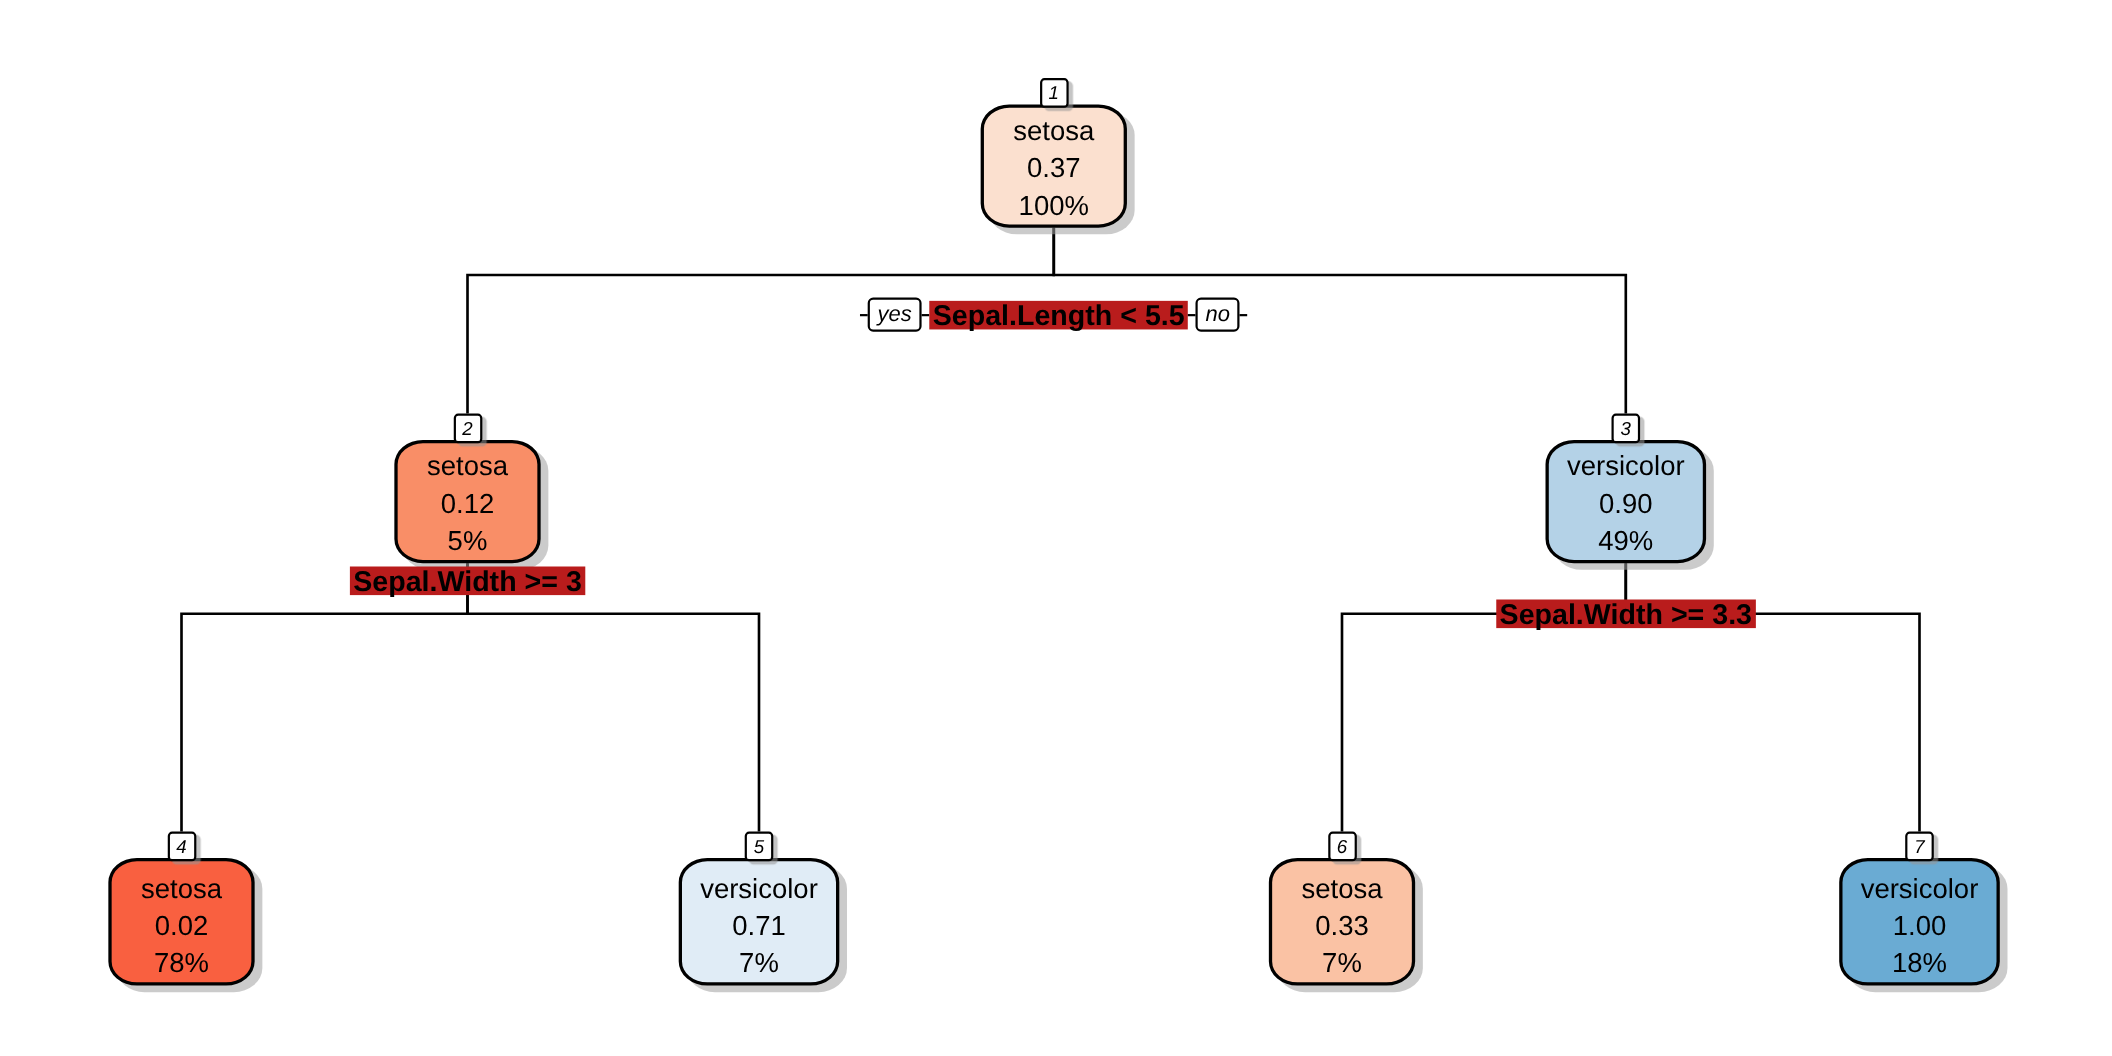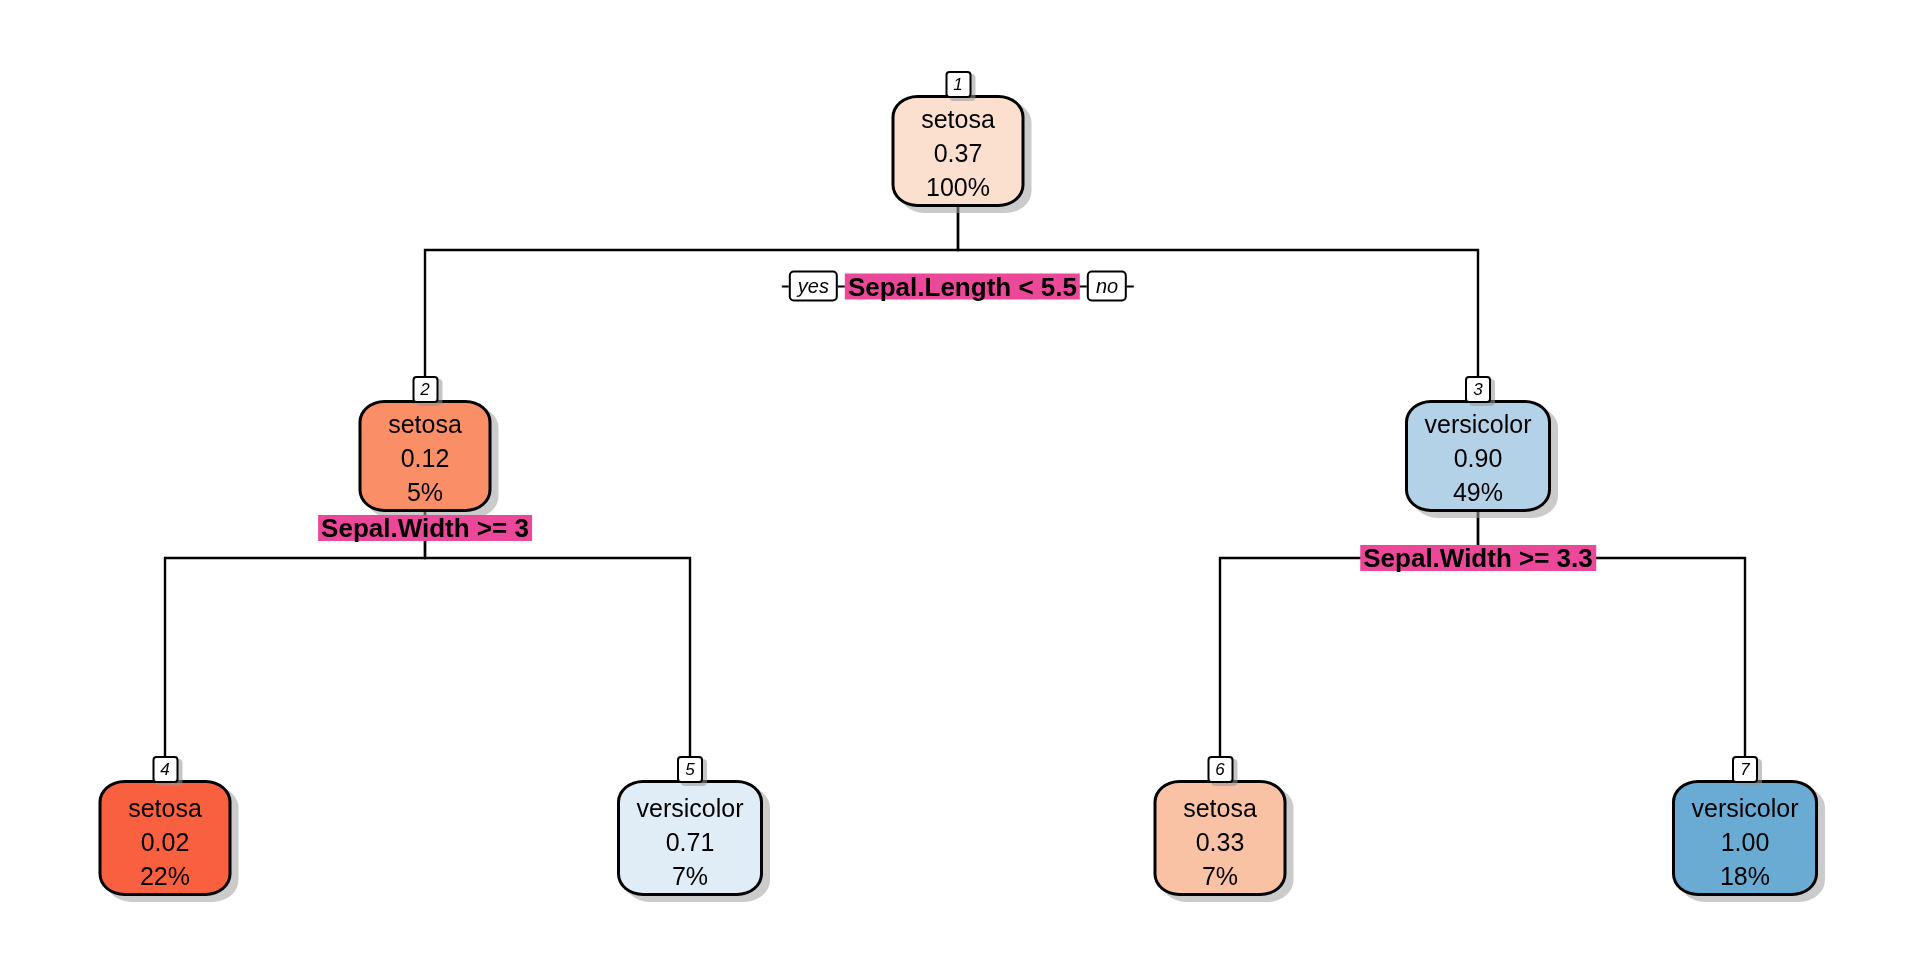--- a/index.html
+++ b/index.html
@@ -88,21 +88,21 @@
     display: flex;
     align-items: center;
     z-index: 4;
     background: transparent;
   }
   .split-text {
     font-size: 26px;
     font-weight: bold;
     color: #000000;
     white-space: nowrap;
-    background: #ec4899;
+    background: #b91c1c;
     padding: 0 3px;
     line-height: 1;
   }
   .yn-box {
     box-sizing: border-box;
     background: #ffffff;
     border: 2px solid #000000;
     border-radius: 5px;
     padding: 2px 7px 3px 7px;
     font-style: italic;
@@ -152,21 +152,21 @@
           <div class="node-line">versicolor</div>
           <div class="node-line">0.90</div>
           <div class="node-line">49%</div>
         </div>
       </div>
       <div class="node lvl2 narrow" style="left: 165px; top: 756px;">
         <div class="node-tab">4</div>
         <div class="node-body" style="background: rgb(249, 96, 64);">
           <div class="node-line">setosa</div>
           <div class="node-line">0.02</div>
-          <div class="node-line">22%</div>
+          <div class="node-line">78%</div>
         </div>
       </div>
       <div class="node lvl2" style="left: 690px; top: 756px;">
         <div class="node-tab">5</div>
         <div class="node-body" style="background: rgb(224, 236, 246);">
           <div class="node-line">versicolor</div>
           <div class="node-line">0.71</div>
           <div class="node-line">7%</div>
         </div>
       </div>

